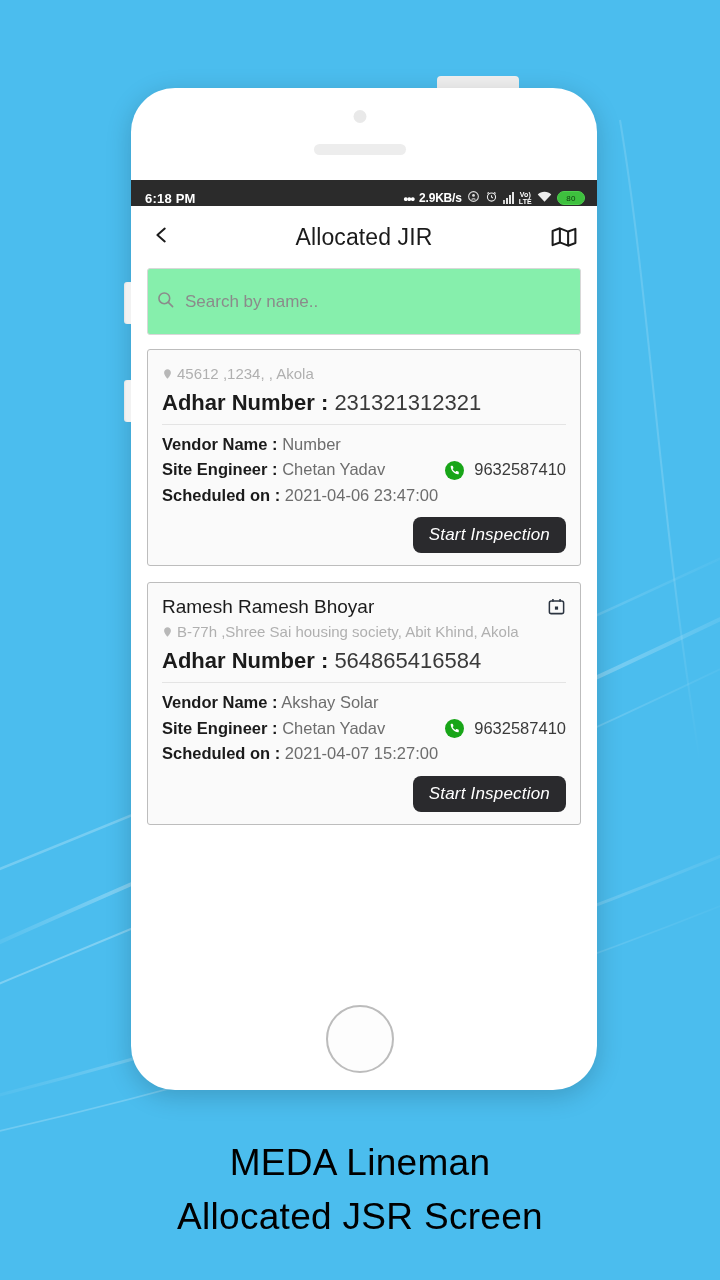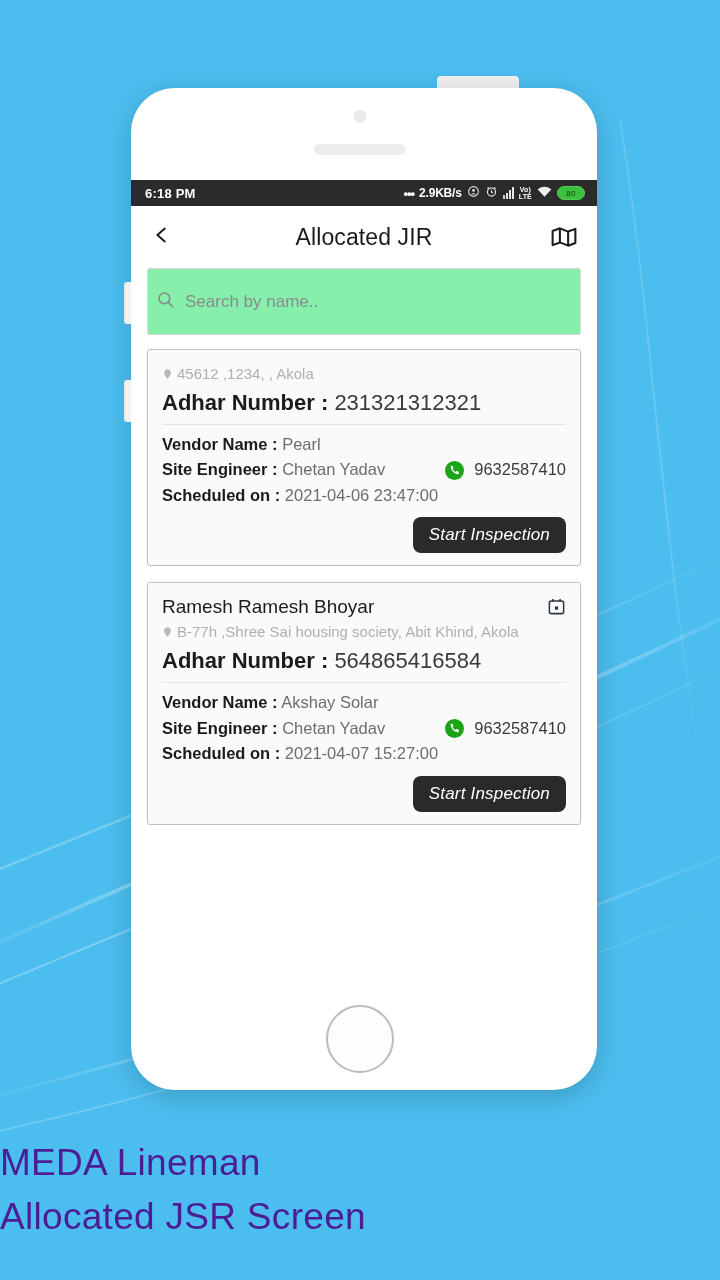--- a/index.html
+++ b/index.html
@@ -53,21 +53,21 @@
     left:131px; top:180px;
     width:466px; height:818px;
     background:#ffffff;
     overflow:hidden;
     z-index:5;
   }
 
   
   .statusbar{
     height:26px; background:#2b2b2b; color:#fff;
-    display:flex; align-items:center; justify-content:space-between;
+    display:flex; align-items:flex-end; justify-content:space-between;
     padding:0 12px 0 14px;
     font-size:13px; font-weight:bold;
     letter-spacing:.2px;
   }
   .sb-right{ display:flex; align-items:center; gap:5px; }
   .sb-rate{ font-size:12px; font-weight:bold; letter-spacing:-.2px; }
   .sb-dots{ letter-spacing:-1px; font-size:13px; }
   .volte{ font-size:7px; line-height:7px; text-align:center; font-weight:bold; }
   .battery{
     display:flex; align-items:center; justify-content:center;
@@ -154,21 +154,21 @@
   
   .home-btn{
     position:absolute; left:50%; top:1005px; transform:translateX(-50%);
     width:68px; height:68px; border-radius:50%;
     border:2px solid #bcbcbc; background:#fdfdfd; z-index:6;
   }
 
   
   .caption{
     position:absolute; left:0; right:0; top:1136px;
-    color:#4c1d95; z-index:2;
+    text-align:center; color:#000000; z-index:2;
     font-size:37px; line-height:1.45; font-weight:400; letter-spacing:.3px;
   }
 </style>
 </head>
 <body>
 
 <svg id="bg-waves" viewBox="0 0 720 1280" preserveAspectRatio="none">
   <defs>
     <linearGradient id="wg" x1="0" y1="0" x2="1" y2="0">
       <stop offset="0%" stop-color="#ffffff" stop-opacity="0.0"></stop>
@@ -274,21 +274,21 @@
         </span>
         <span>45612 ,1234, , Akola</span>
       </div>
       <div class="adhar">
         <b>Adhar Number :</b>
         <span>231321312321</span>
       </div>
       <div class="divider"></div>
       <div class="row">
         <b>Vendor Name :</b>
-        <span class="val">Pearl</span>
+        <span class="val">Number</span>
       </div>
       <div class="row row-flex">
         <div>
           <b>Site Engineer :</b>
           <span class="val">Chetan Yadav</span>
         </div>
         <div class="phone">
           <span class="phone-badge">
             <svg width="12" height="12" viewBox="0 0 24 24" fill="#fff">
               <path d="M6.6 3.5c.6 0 1.1.4 1.3 1l.9 3a1.4 1.4 0 0 1-.4 1.5l-1.3 1.1a12.5 12.5 0 0 0 5.8 5.8l1.1-1.3c.4-.4 1-.6 1.5-.4l3 .9c.6.2 1 .7 1 1.3v2.9c0 .8-.7 1.4-1.5 1.3C10.4 20 4 13.6 3.3 5.1 3.2 4.3 3.8 3.6 4.6 3.6z"></path>

